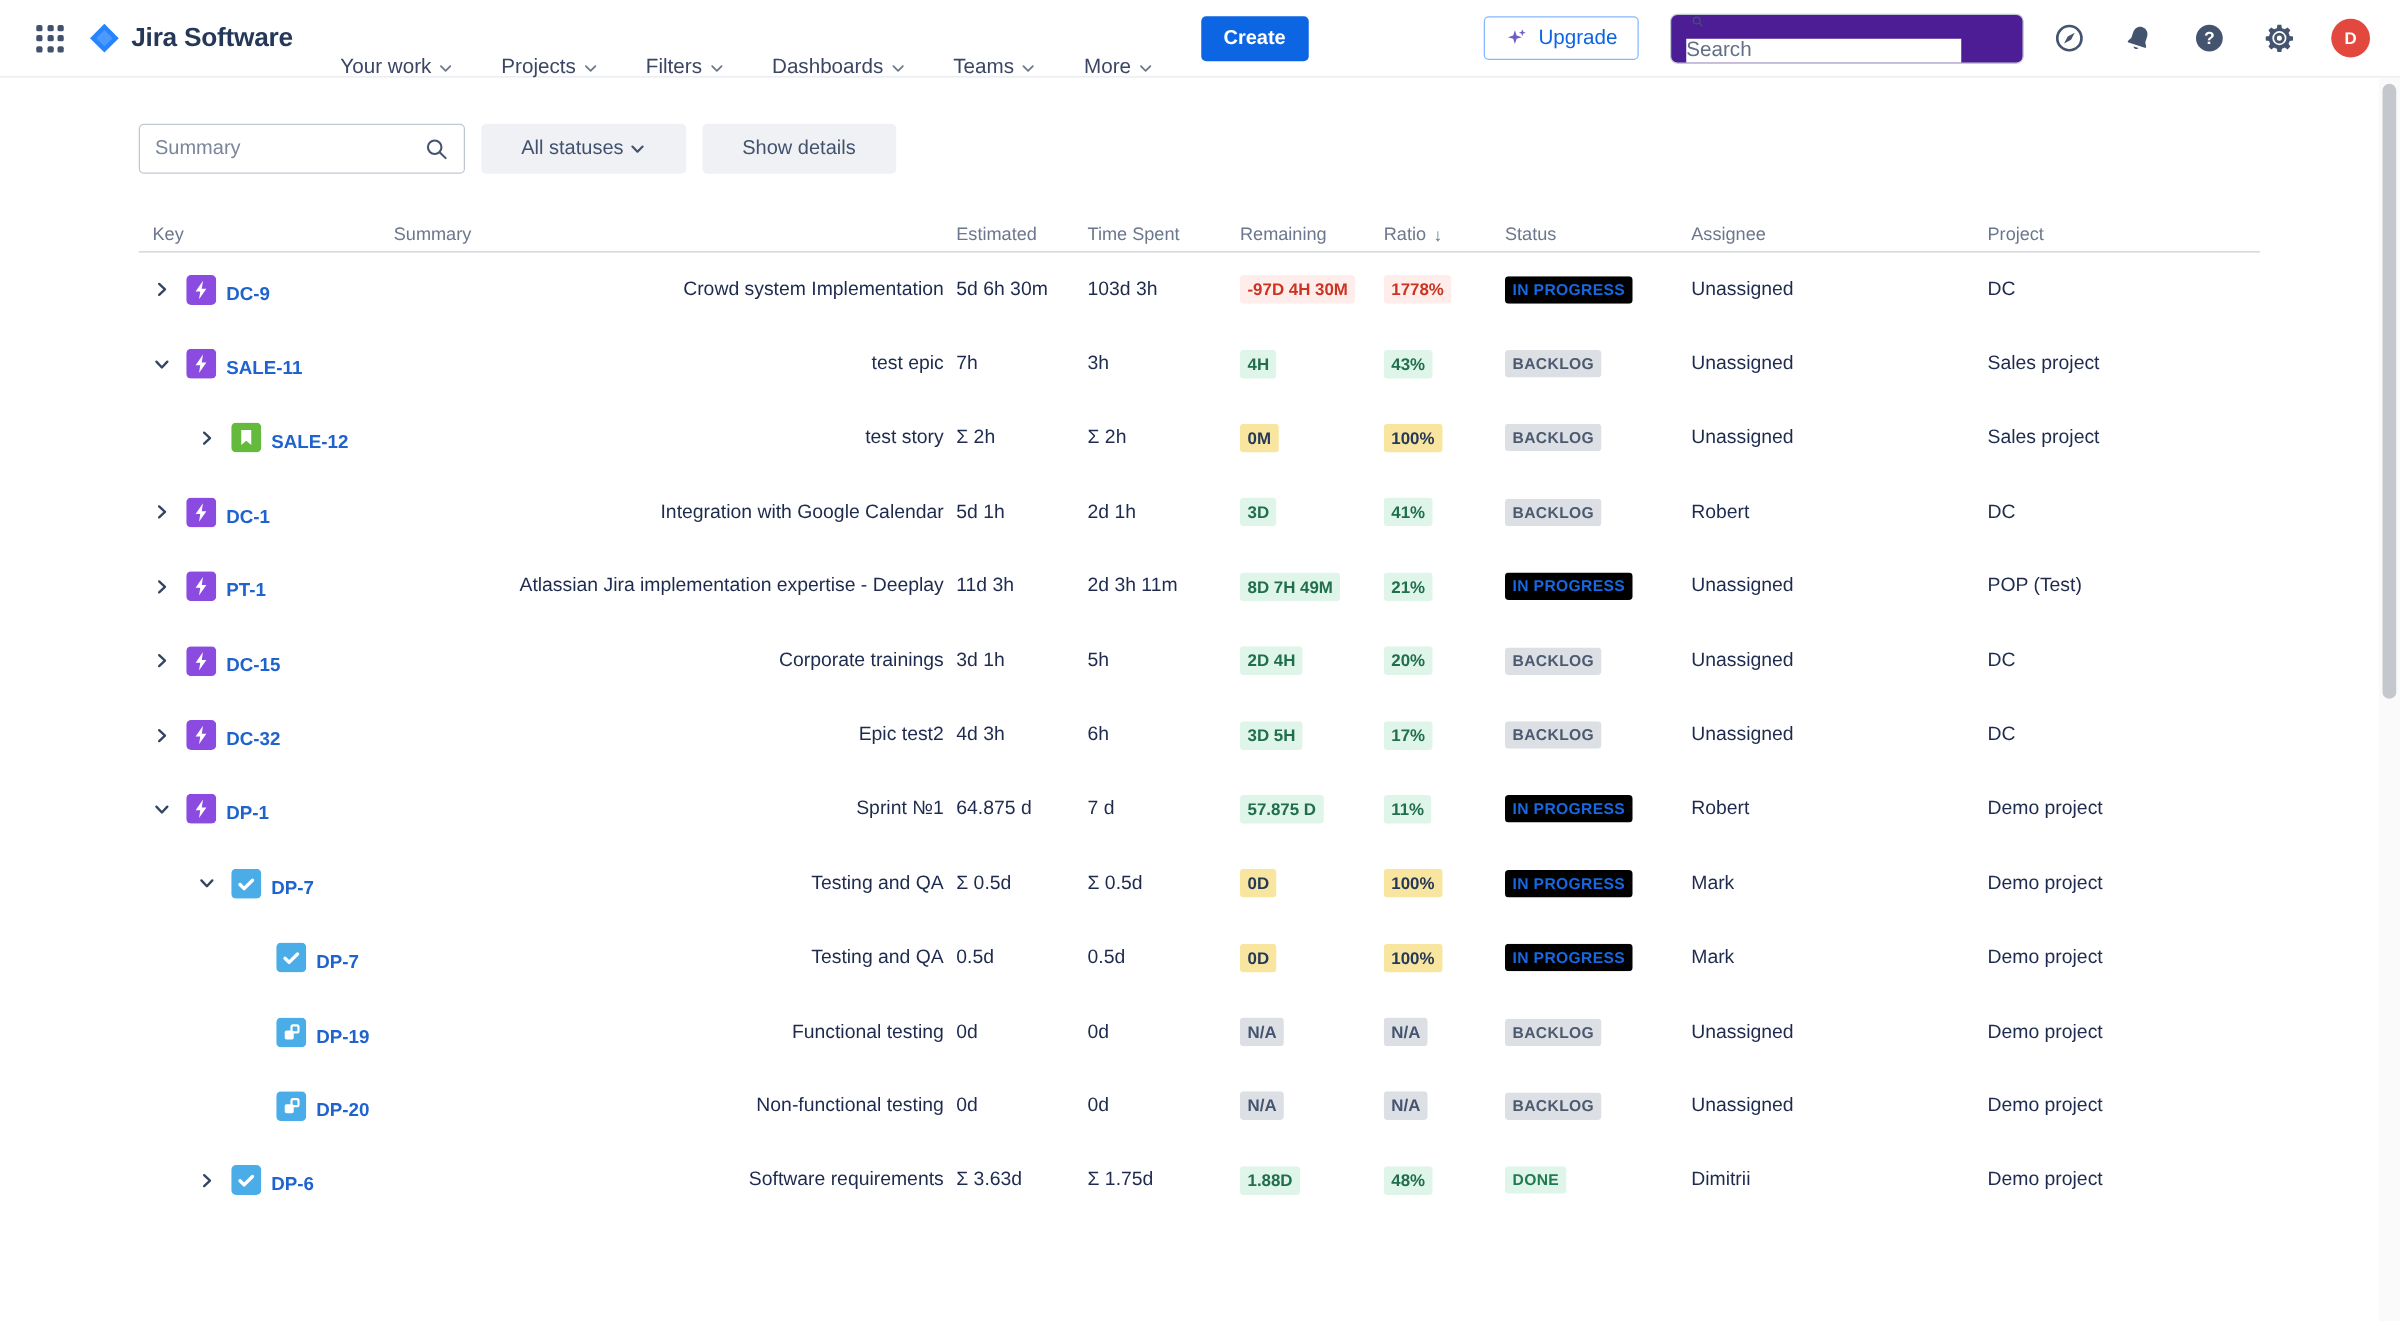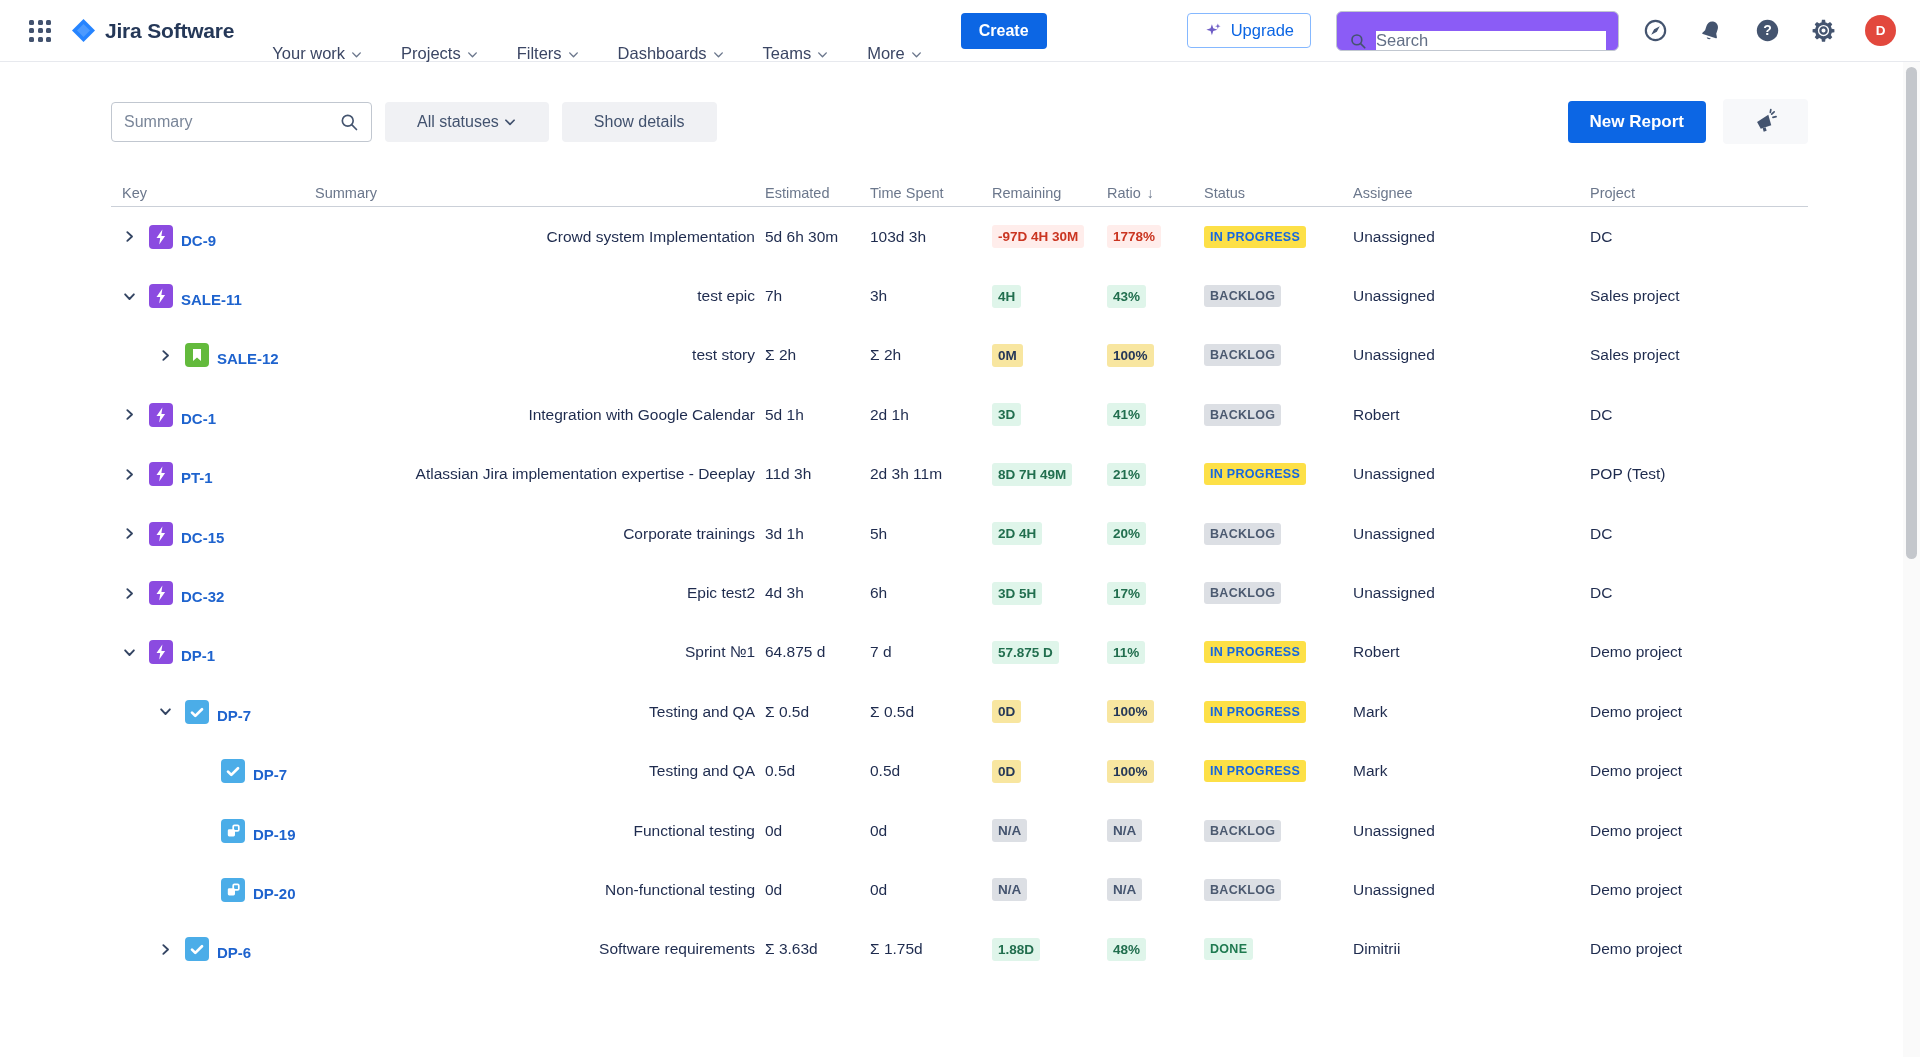--- a/index.html
+++ b/index.html
@@ -18,21 +18,21 @@
   .navitem { display:flex; align-items:center; gap:5px; font-size:16.5px; color:#3B4664;
     font-weight:500; cursor:pointer; }
   .navitem svg { margin-top:2px; }
   .btn-create { margin-left:38px; background:#0C66E4; color:#fff; border:none; border-radius:4px;
     font-family:inherit; font-size:16px; font-weight:600; padding:9px 18px; cursor:pointer; }
   .nav-right { margin-left:auto; display:flex; align-items:center; }
   .btn-upgrade { display:flex; align-items:center; gap:8px; border:1px solid #85B8FF; background:#fff;
     color:#0C66E4; border-radius:4px; font-family:inherit; font-size:16.5px; font-weight:500;
     padding:7px 16px; cursor:pointer; }
   .searchbox { margin-left:25px; width:283px; height:40px; border:1px solid #C1C7D0; border-radius:6px;
-    display:flex; align-items:flex-end; padding:0 12px; gap:9px; background:#8b5cf6; }
+    display:flex; align-items:flex-start; padding:0 12px; gap:9px; background:#4c1d95;flex-direction:column; }
   .searchbox input { border:none; outline:none; flex:1; font-family:inherit; font-size:16.5px; color:#172B4D; }
   .searchbox input::placeholder { color:#626F86; }
   .navicons { display:flex; align-items:center; gap:28px; margin-left:22px; }
   .icbtn { width:28px; height:28px; display:flex; align-items:center; justify-content:center; cursor:pointer; }
   .avatar { width:31px; height:31px; border-radius:50%; background:#E2483D; color:#fff; font-size:13.5px;
     font-weight:700; display:flex; align-items:center; justify-content:center; cursor:pointer; }
 
   
   .main { padding-left:111px; width:1808px; }
   h1 { margin-top:47px; font-size:30px; font-weight:700; color:#1D2B50; letter-spacing:-0.3px; }
@@ -69,21 +69,21 @@
   .summary { font-size:15.5px; color:#1E2B4E; padding-right:10px;text-align:right; }
   .num { font-size:15.5px; color:#1E2B4E; }
   .name { font-size:15.5px; color:#1E2B4E; }
   .badge { display:inline-block; font-size:13.5px; font-weight:600; padding:4px 6px; border-radius:3px; }
   .badge-red    { background:#FFEDEB; color:#CA3521; }
   .badge-green  { background:#DFF5EA; color:#216E4E; }
   .badge-yellow { background:#F8E6A0; color:#253858; }
   .badge-gray   { background:#DCDFE4; color:#44546F; }
   .status { display:inline-block; font-size:12.5px; font-weight:700; letter-spacing:0.3px;
     padding:4px 6px; border-radius:3px; }
-  .status-blue  { background:#fde047; color:#1667E0; }
+  .status-blue  { background:#000000; color:#1667E0; }
   .status-gray  { background:#DCDFE4; color:#4C5A70; }
   .status-green { background:#DFF5EA; color:#1F7A50; }
 
   
   .scrollbar { position:absolute; top:62px; right:0; width:17px; height:995px; background:#FAFAFA; }
   .scrollbar .thumb { position:absolute; top:5px; left:3px; width:11px; height:492px;
     background:#C4C7CC; border-radius:6px; }
 </style>
 </head>
 <body>
@@ -204,30 +204,20 @@
         <path d="M15.5 15.5L21 21" stroke="#44546F" stroke-width="2" stroke-linecap="round"></path>
       </svg>
     </div>
     <button class="btn-subtle">
       <span>All statuses</span>
       <svg width="14" height="14" viewBox="0 0 24 24">
           <path d="M5 9l7 7 7-7" stroke="#42526E" stroke-width="3" fill="none" stroke-linecap="round" stroke-linejoin="round"></path>
         </svg>
     </button>
     <button class="btn-subtle">Show details</button>
-    <div class="controls-right">
-      <button class="btn-newreport">New Report</button>
-      <button class="btn-report-icon">
-        <svg width="27" height="27" viewBox="0 0 24 24">
-          <path d="M4.5 12.5L14.5 6l2.6 9.4-9.3 3z" fill="#44546F"></path>
-          <path d="M9.5 18l.9 3.1 2.6-.8-.9-3.1z" fill="#44546F"></path>
-          <path d="M17.5 5.5l2.2-2M18.6 8.3l2.8-.6M16.3 3.9l.4-2.4" stroke="#44546F" stroke-width="1.5" stroke-linecap="round" fill="none"></path>
-        </svg>
-      </button>
-    </div>
   </div>
 
   <div class="tgrid thead">
       <div class="thcell">
         <span>Key</span>
       </div>
       <div class="thcell">
         <span>Summary</span>
       </div>
       <div class="thcell">

